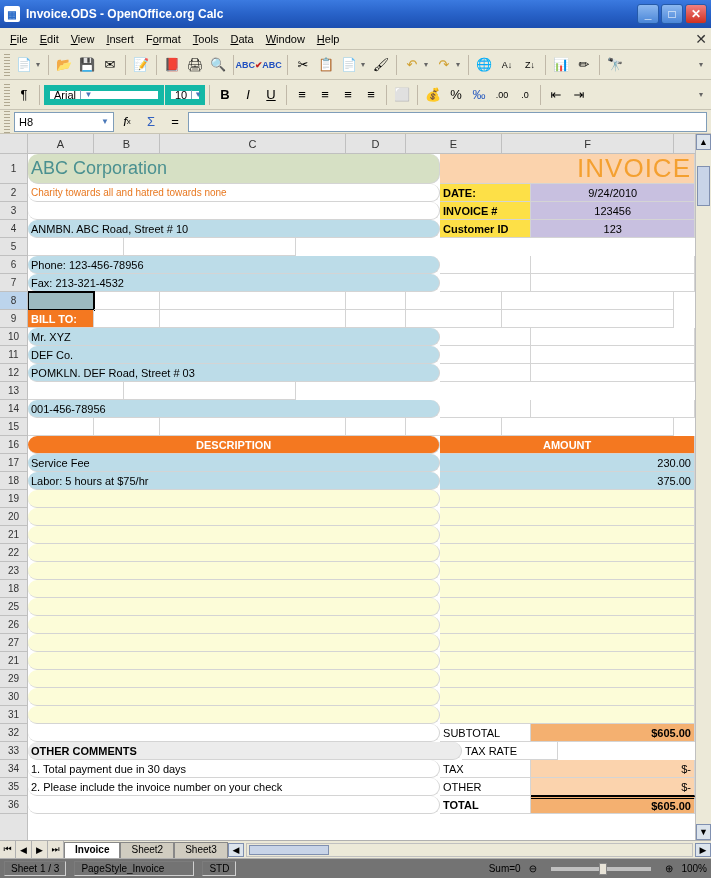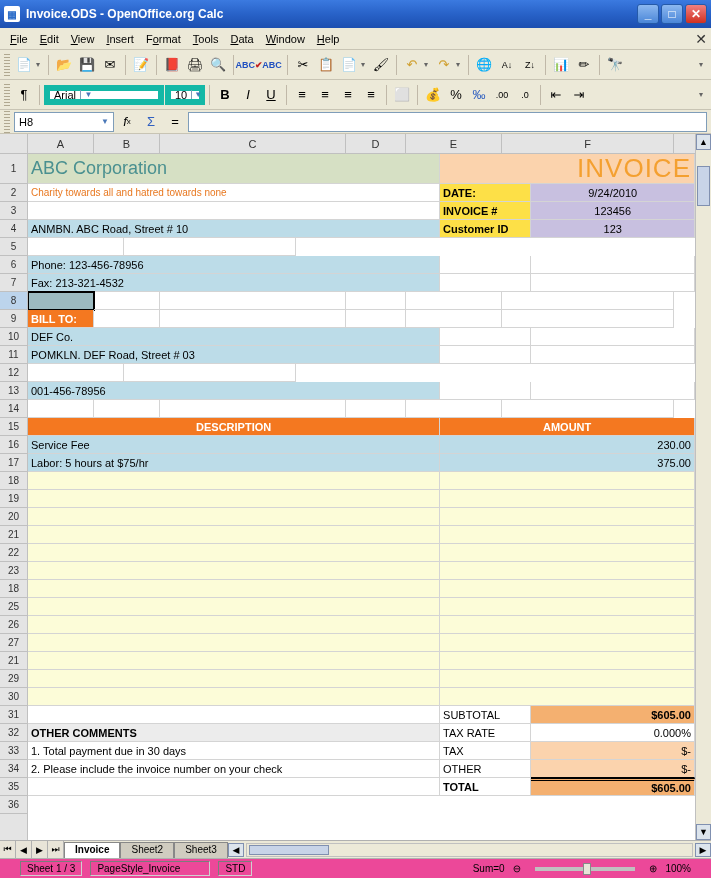--- a/index.html
+++ b/index.html
@@ -47,41 +47,41 @@
 .col-hdr { border-right: 1px solid #c0c0c0; display: flex; align-items: center; justify-content: center; font-size: 11px; color: #333; cursor: pointer; }
 .row-hdr { height: 18px; border-bottom: 1px solid #c0c0c0; display: flex; align-items: center; justify-content: center; font-size: 10px; color: #333; cursor: pointer; }
 .row-hdr.tall { height: 30px; }
 .row-hdr.sel { background: #bcd4ec; }
 
 .cells { flex: 1; position: relative; overflow: hidden; }
 .sheet-row { display: flex; height: 18px; }
 .sheet-row.tall { height: 30px; }
 .cell { border-right: 1px solid #d4d4d4; border-bottom: 1px solid #d4d4d4; padding: 1px 3px; font-size: 11px; display: flex; align-items: center; overflow: hidden; white-space: nowrap; font-family: Arial,sans-serif; }
 .c-A{width:66px;} .c-B{width:66px;} .c-C{width:186px;} .c-D{width:60px;} .c-E{width:96px;} .c-F{width:172px;}
-.m-ABCD { width: 434px; }
+.m-ABCD { width: 434px; border-radius: 10px; }
 .m-EF { width: 268px; }
 
 .vscroll { width: 16px; background: #ece9d8; border-left: 1px solid #c0c0c0; display: flex; flex-direction: column; }
 .vscroll .thumb { background: #c8d4e8; border: 1px solid #8090b0; flex: 0 0 40px; margin: 16px 1px 0; }
 .vscroll .track { flex: 1; }
 .sbar-btn { height: 16px; background: #dce4ec; border: 1px solid #8090b0; display:flex; align-items:center; justify-content:center; font-size:9px; cursor:pointer; }
 
 
 .tab-strip { height: 18px; background: #ece9d8; border-top: 1px solid #b0b0b0; display: flex; align-items: stretch; }
 .tab-nav { display: flex; }
 .tab-nav-btn { width: 16px; border-right: 1px solid #b0b0b0; display:flex; align-items:center; justify-content:center; font-size:9px; cursor:pointer; background:#e8e4d8; }
 .sheet-tab { padding: 1px 10px; border: 1px solid #888; border-bottom: none; background: #d0ccc0; margin-top: 1px; border-radius: 0 0 0 0; cursor: pointer; font-size: 10px; position: relative; top: 0; }
 .sheet-tab.active { background: white; font-weight: bold; }
 .hscroll-area { flex: 1; display: flex; align-items: center; background: #ece9d8; }
 .hscroll { flex: 1; height: 14px; background: #ece9d8; margin: 0 2px; position: relative; border: 1px solid #c0c0c0; }
 .hscroll .thumb { position:absolute; left:2px; top:1px; width: 80px; height: 10px; background: #c8d4e8; border:1px solid #8090b0; }
 .hscroll-btn { width:16px; height:14px; background:#dce4ec; border:1px solid #8090b0; display:flex;align-items:center;justify-content:center;font-size:9px; cursor:pointer;}
 
 
-.statusbar { height: 20px; background: #ec4899; border-top: 1px solid #b0b0b0; display: flex; align-items: center; font-size: 10px; padding: 0 20px; gap: 8px; }
+.statusbar { height: 20px; background: #737373; border-top: 1px solid #b0b0b0; display: flex; align-items: center; font-size: 10px; padding: 0 4px; gap: 8px; }
 .status-cell { border: 1px inset #d0d0d0; padding: 1px 6px; }
 .status-flex { flex: 1; }
 .zoom-slider { width: 100px; height: 4px; background: #c0c0c0; position: relative; margin: 0 6px; }
 .zoom-slider .tick { position:absolute; left:50%; top:-3px; width:1px; height:10px; background:#888; }
 .zoom-slider .knob { position:absolute; left:48%; top:-4px; width:8px; height:12px; background:#e8e4d8; border:1px solid #888; }
 
 
 .bg-sage { background: #d6e0c4; }
 .bg-peach { background: #fbd3ad; }
 .bg-peach-dark { background: #f4b070; }
@@ -331,20 +331,25 @@
         <div class="sheet-row">
           <div class="cell c-A bg-orange" style="justify-content:flex-start;">BILL TO:</div>
           <div class="cell c-B"></div>
           <div class="cell c-C"></div>
           <div class="cell c-D"></div>
           <div class="cell c-E"></div>
           <div class="cell c-F"></div>
         </div>
 
         <div class="sheet-row">
+            <div class="cell m-ABCD bg-lblue">Mr. XYZ</div>
+            <div class="cell c-E"></div>
+            <div class="cell c-F"></div>
+          </div>
+        <div class="sheet-row">
             <div class="cell m-ABCD bg-lblue">DEF Co.</div>
             <div class="cell c-E"></div>
             <div class="cell c-F"></div>
           </div>
         <div class="sheet-row">
             <div class="cell m-ABCD bg-lblue">POMKLN. DEF Road, Street # 03</div>
             <div class="cell c-E"></div>
             <div class="cell c-F"></div>
           </div>
         <div class="sheet-row">
@@ -436,21 +441,20 @@
 
         <div class="sheet-row">
           <div class="cell m-ABCD"></div>
           <div class="cell c-E">SUBTOTAL</div>
           <div class="cell c-F bg-peach-dark jr txt-bold">$605.00</div>
         </div>
 
         <div class="sheet-row">
           <div class="cell m-ABCD bg-lgrey txt-bold">OTHER COMMENTS</div>
           <div class="cell c-E">TAX RATE</div>
-          <div class="cell c-F jr">0.000%</div>
         </div>
 
         <div class="sheet-row">
           <div class="cell m-ABCD">1. Total payment due in 30 days</div>
           <div class="cell c-E">TAX</div>
           <div class="cell c-F bg-peach jr">$-</div>
         </div>
 
         <div class="sheet-row">
           <div class="cell m-ABCD">2. Please include the invoice number on your check</div>

